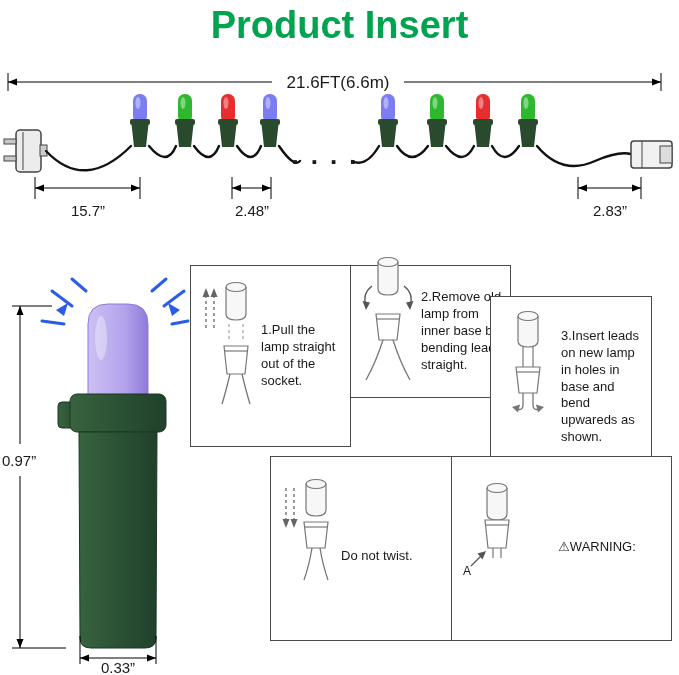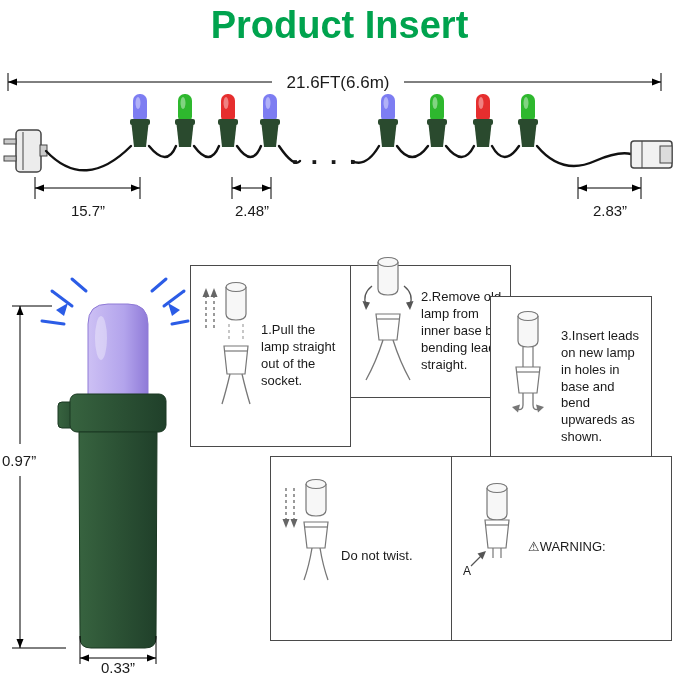--- a/index.html
+++ b/index.html
@@ -15,21 +15,21 @@
   .panel { position:absolute; border:1px solid #4a4a4a; background:#fff;
            display:flex; align-items:center; padding:6px 5px; }
   .panel svg { position:static; flex:0 0 auto; }
   .panel .txt { flex:1 1 auto; font-size:13px; line-height:1.3; padding-left:3px; color:#1a1a1a; }
   #p1 { left:190px; top:265px; width:161px; height:182px; }
   #p2 { left:350px; top:265px; width:161px; height:133px; }
   #p3 { left:490px; top:265px; width:162px; height:182px;margin-top:31px; }
   #p4 { left:270px; top:456px; width:182px; height:185px; }
   #p5 { left:451px; top:456px; width:221px; height:185px; }
   #p4 .note { margin-top:16px; }
-  .warn-title { margin-bottom:2px; }
+  .warn-title { margin-bottom:2px;text-align:center; }
 </style>
 </head>
 <body>
 
 <div class="page">
 
   <h1 class="title">Product Insert</h1>
 
   <svg class="string-svg" width="679" height="170" viewBox="0 0 679 170">
 

